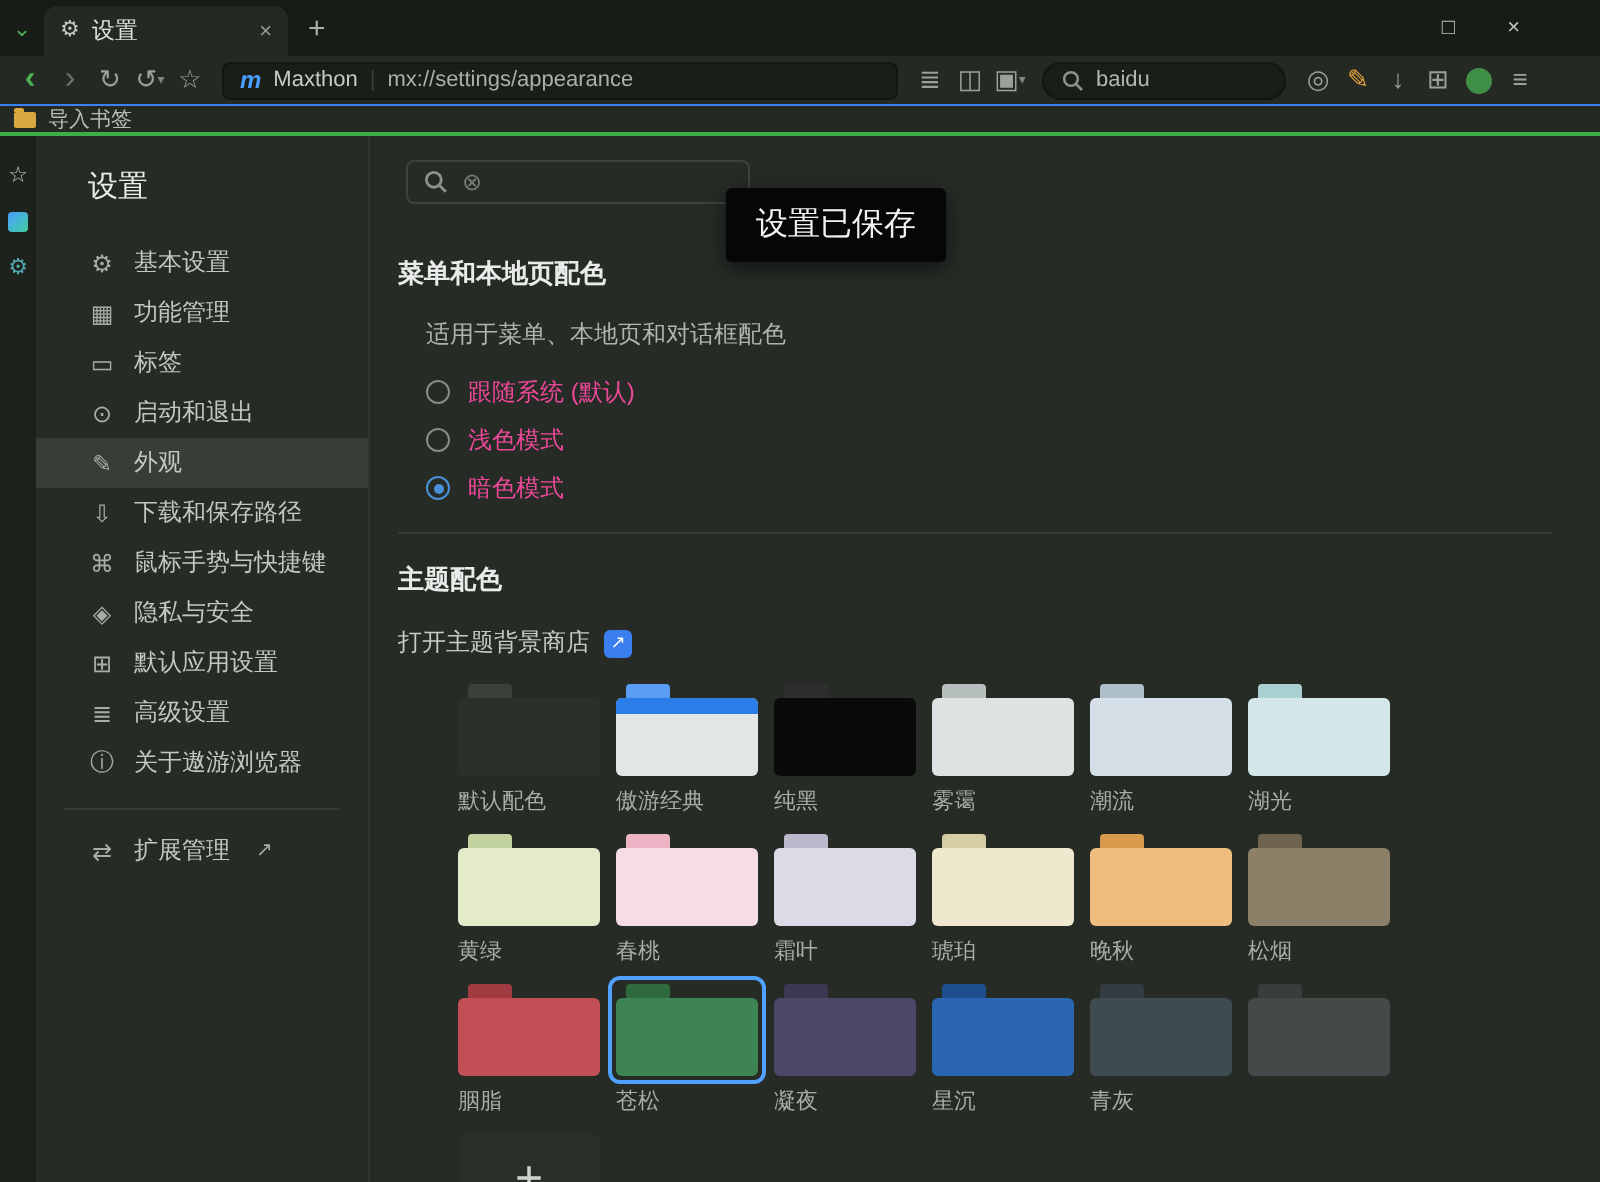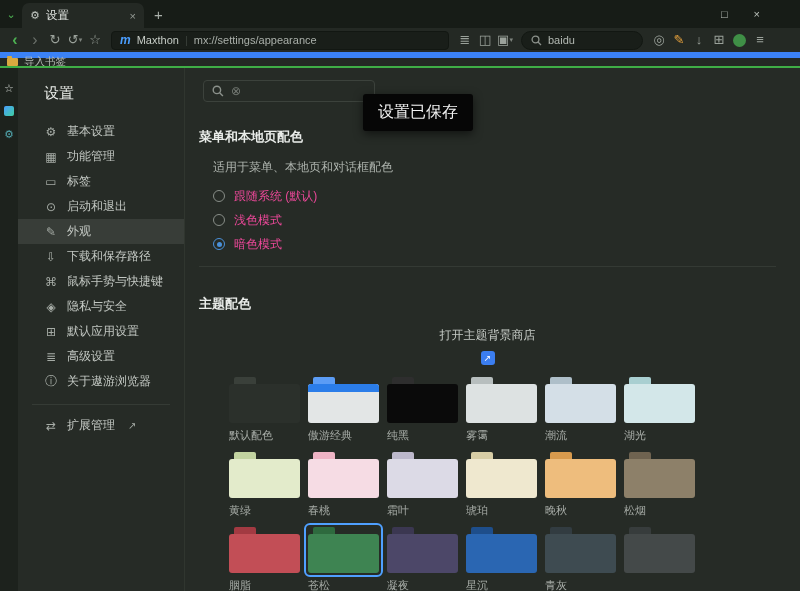--- a/index.html
+++ b/index.html
@@ -29,21 +29,21 @@
   .addr { width:338px; height:19px; background:#191e19; border:1px solid #121712; border-radius:4px; display:flex; align-items:center; gap:6px; padding:0 8px; margin:0 6px; font-size:11px; white-space:nowrap; }
   .addr .logo { color:#4a9eff; font-weight:bold; font-style:italic; font-size:12px; }
   .addr .brand { color:#c6ccc6; }
   .addr .sep { color:#3a403a; }
   .addr .url { color:#aab0aa; }
   .qsearch { width:122px; height:19px; background:#191e19; border:1px solid #121712; border-radius:10px; display:flex; align-items:center; gap:6px; padding:0 9px; margin:0 6px; font-size:11px; color:#b2b8b2; }
   .note-ico { color:#e8a33d !important; }
   .avatar { width:13px; height:13px; border-radius:50%; background:#3f8f46; margin:0 4px; flex:0 0 auto; }
 
   
-  .bookmarkbar { height:14px; background:#242924; border-top:6px solid #3b82f6; display:flex; align-items:center; gap:6px; padding-left:7px; font-size:10.5px; color:#b6bcb6; flex:0 0 auto; }
+  .bookmarkbar { height:14px; background:#242924; border-top:1px solid #3b82f6; display:flex; align-items:center; gap:6px; padding-left:7px; font-size:10.5px; color:#b6bcb6; flex:0 0 auto; }
   .folder { width:11px; height:8px; background:#d9a93f; border-radius:1px; position:relative; flex:0 0 auto; }
   .folder::before { content:""; position:absolute; top:-2px; left:0; width:5px; height:2px; background:#d9a93f; border-radius:1px 1px 0 0; }
 
   .accent-line { height:2px; background:#3fae46; flex:0 0 auto; }
 
   
   .content { flex:1; display:flex; min-height:0; }
   .rail { width:18px; background:#1d221d; display:flex; flex-direction:column; align-items:center; padding-top:13px; gap:11px; flex:0 0 auto; }
   .rail-ico { font-size:11px; color:#c2c7c2; line-height:14px; height:14px; }
   .rail-skins { width:10px; height:10px; border-radius:2px; background:linear-gradient(135deg,#4a9eff,#3fd0a0); }
@@ -68,22 +68,22 @@
   .sec-title { font-size:13px; font-weight:bold; color:#e9ece9; }
   .sec1-title { margin-top:26px; }
   .sec-desc { margin-top:13px; margin-left:14px; font-size:12px; color:#aeb4ae; }
   .radio-group { margin-top:8px; margin-left:14px; }
   .radio-row { height:24px; display:flex; align-items:center; gap:9px; }
   .radio { width:12px; height:12px; border:1.5px solid #878d87; border-radius:50%; position:relative; flex:0 0 auto; }
   .radio.on { border-color:#4a90d9; }
   .radio.on::after { content:""; position:absolute; left:2.5px; top:2.5px; width:5px; height:5px; border-radius:50%; background:#4a90d9; }
   .radio-label { font-size:12px; color:#ec4899; }
   .hr { border-top:1px solid #343a34; margin-top:10px; }
-  .sec2-title { margin-top:28px; }
-  .store-row { margin-top:14px; display:flex; align-items:center; gap:7px; font-size:12px; color:#c6cbc6;flex-direction:column; }
+  .sec2-title { margin-top:14px; }
+  .store-row { margin-top:14px; display:flex; align-items:center; gap:7px; font-size:12px; color:#c6cbc6; }
   .store-ico { width:14px; height:14px; border-radius:3px; background:#3b7ef0; color:#fff; font-size:9px; display:flex; align-items:center; justify-content:center; }
 
   .theme-grid { display:grid; grid-template-columns:repeat(6,71px); column-gap:8px; row-gap:9px; margin:12px 0 0 30px; }
   .theme-cell { width:71px; }
   .theme-thumb { width:71px; height:46px; position:relative; }
   .theme-thumb.selected { outline:2px solid #4fa0ff; outline-offset:2px; border-radius:2px; }
   .thumb-tab { position:absolute; top:0; left:5px; width:22px; height:7px; border-radius:2px 2px 0 0; }
   .thumb-body { position:absolute; top:7px; left:0; right:0; bottom:0; border-radius:3px; overflow:hidden; }
   .thumb-accent { height:8px; }
   .theme-thumb.add { background:#292e29; border-radius:3px; display:flex; align-items:center; justify-content:center; color:#cdd2cd; font-size:24px; font-weight:300; }

